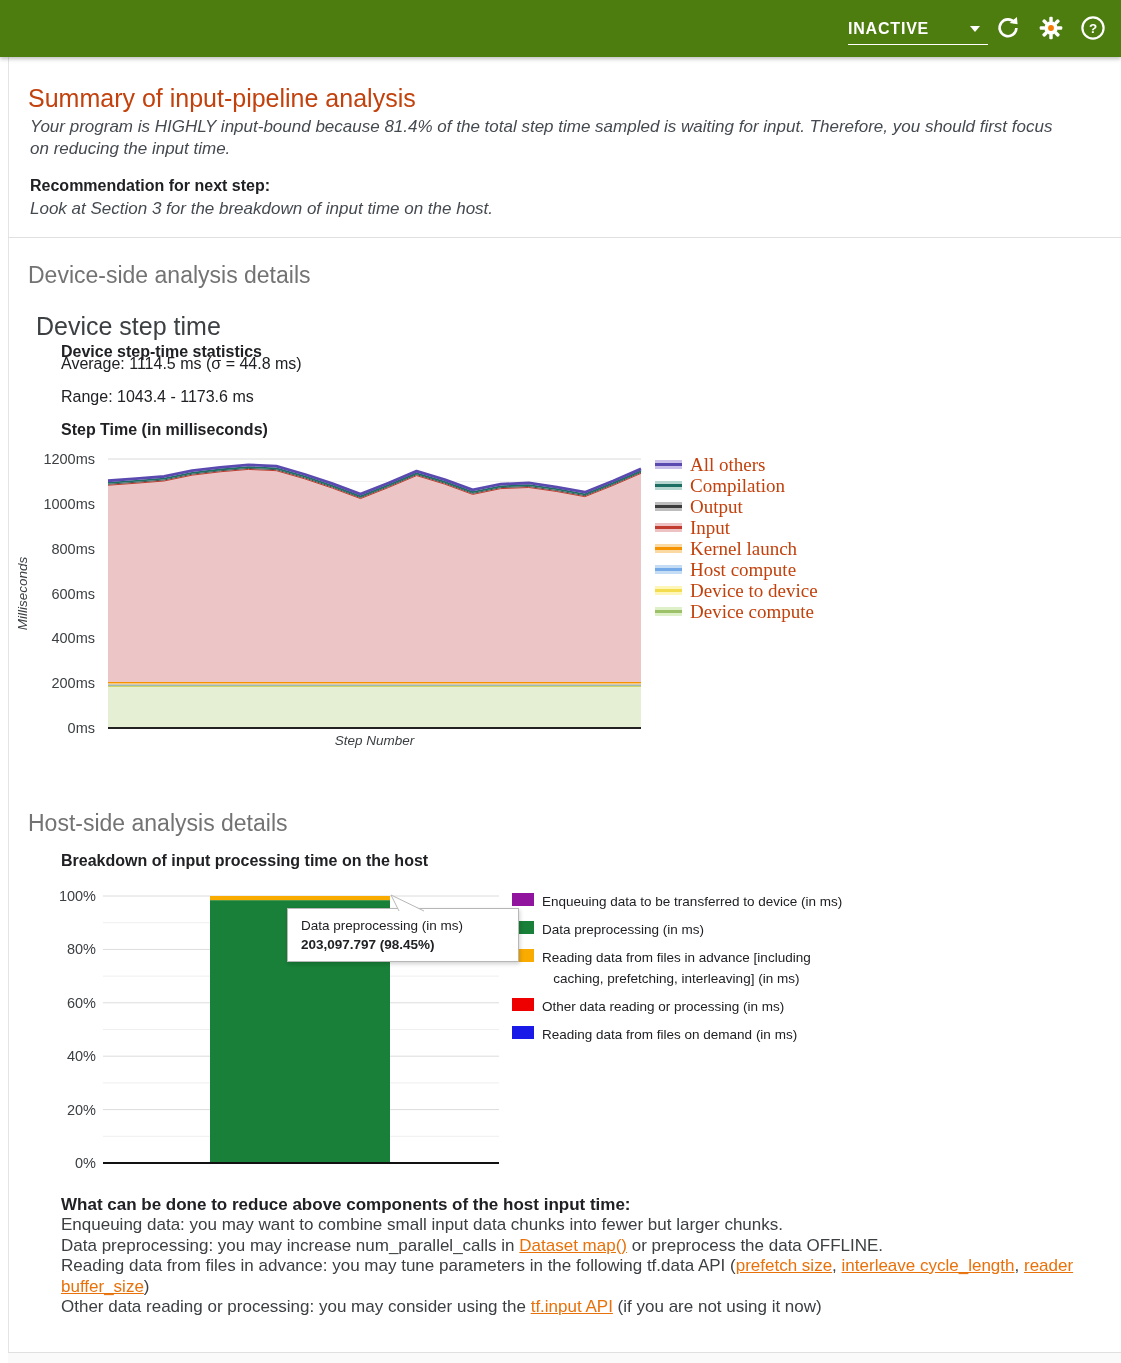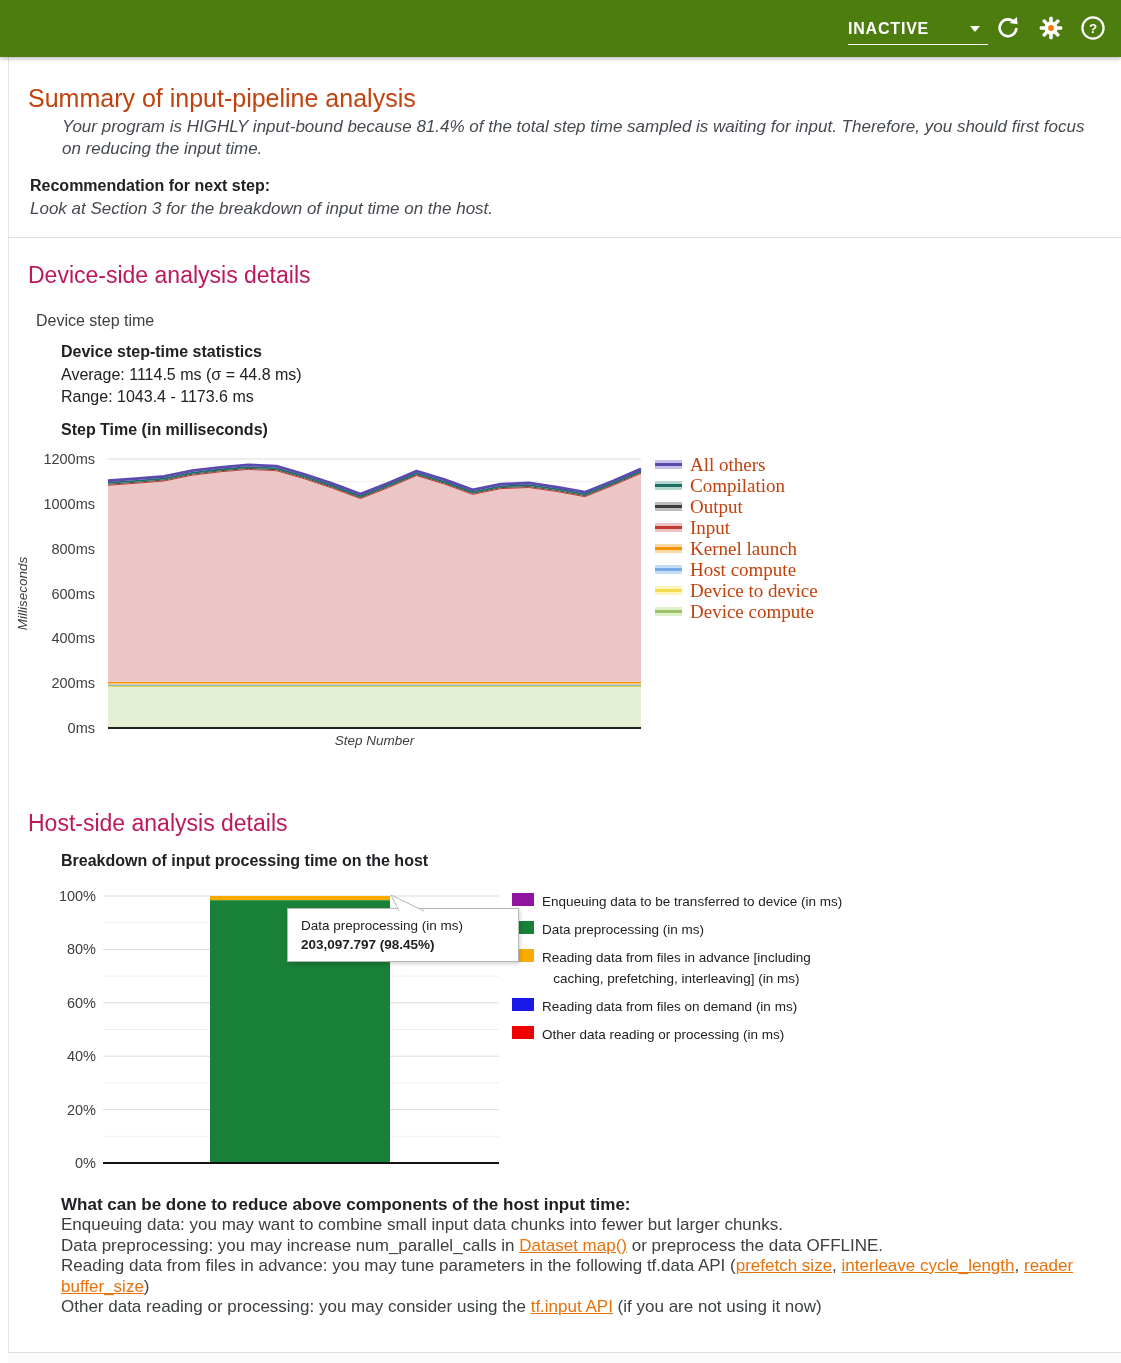--- a/index.html
+++ b/index.html
@@ -21,22 +21,22 @@
   }
   .status-dd .lbl{color:#fff;font-size:16px;font-weight:bold;letter-spacing:.8px;}
   .caret{position:absolute;right:8px;top:12px;width:0;height:0;
     border-left:5px solid transparent;border-right:5px solid transparent;
     border-top:6px solid #fff;}
   .bar-btn{position:absolute;top:14px;width:28px;height:28px;cursor:pointer;
     display:flex;align-items:center;justify-content:center;}
   
   .abs{position:absolute;}
   .h1{font-size:25px;color:#c2410c;}
-  .h2{font-size:23px;color:#be185d;}
-  .h3{font-size:16px;color:#3c4043;}
+  .h2{font-size:23px;color:#737373;}
+  .h3{font-size:25px;color:#3c4043;}
   .bold-sub{font-size:16px;font-weight:bold;color:#202124;}
   .ital{font-style:italic;color:#454a50;font-size:17px;line-height:22px;}
   .stat-line{font-size:16px;color:#202124;line-height:22px;}
   .divider{position:absolute;left:8px;width:1113px;height:0;border-top:1px solid #e0e0e0;}
   .left-border{position:absolute;left:8px;top:57px;width:0;height:1295px;border-left:1px solid #e4e4e4;}
   .footer-strip{position:absolute;left:8px;top:1352px;width:1113px;height:11px;background:#fafafa;border-top:1px solid #e0e0e0;}
   
   .dev-legend{position:absolute;left:655px;top:454px;}
   .dev-legend .item{display:flex;align-items:center;height:21px;}
   .dev-legend .band{width:27px;height:9px;display:flex;align-items:center;}
@@ -98,29 +98,29 @@
     <svg width="26" height="26" viewBox="0 0 26 26">
       <circle cx="13" cy="13" r="10.6" fill="none" stroke="#ffffff" stroke-width="2.2"></circle>
       <text x="13" y="18" text-anchor="middle" font-size="13.5" font-weight="bold" fill="#ffffff">?</text>
     </svg>
   </div>
 </div>
 
 <div class="left-border"></div>
 
 <div class="abs h1" style="left:28px;top:84px;">Summary of input-pipeline analysis</div>
-<div class="abs ital" style="left:30px;top:116px;width:1045px;margin-left:32px;">Your program is HIGHLY input-bound because 81.4% of the total step time sampled is waiting for input. Therefore, you should first focus on reducing the input time.</div>
+<div class="abs ital" style="left:30px;top:116px;width:1045px;">Your program is HIGHLY input-bound because 81.4% of the total step time sampled is waiting for input. Therefore, you should first focus on reducing the input time.</div>
 <div class="abs bold-sub" style="left:30px;top:177px;">Recommendation for next step:</div>
 <div class="abs ital" style="left:30px;top:198px;">Look at Section 3 for the breakdown of input time on the host.</div>
 <div class="divider" style="top:237px;"></div>
 
 <div class="abs h2" style="left:28px;top:262px;">Device-side analysis details</div>
 <div class="abs h3" style="left:36px;top:312px;">Device step time</div>
 <div class="abs bold-sub" style="left:61px;top:343px;">Device step-time statistics</div>
-<div class="abs stat-line" style="left:61px;top:364px;">Average: 1114.5 ms (σ = 44.8 ms)</div>
+<div class="abs stat-line" style="left:61px;top:353px;">Average: 1114.5 ms (σ = 44.8 ms)</div>
 <div class="abs stat-line" style="left:61px;top:386px;">Range: 1043.4 - 1173.6 ms</div>
 <div class="abs bold-sub" style="left:61px;top:421px;">Step Time (in milliseconds)</div>
 
 <svg id="devChart" class="abs" style="left:0;top:428px;" width="800" height="332">
     <line x1="108" y1="277.5833333333333" x2="641" y2="277.5833333333333" stroke="#efefef" stroke-width="1"></line>
     <line x1="108" y1="255.16666666666666" x2="641" y2="255.16666666666666" stroke="#dadada" stroke-width="1"></line>
     <line x1="108" y1="232.75" x2="641" y2="232.75" stroke="#efefef" stroke-width="1"></line>
     <line x1="108" y1="210.33333333333331" x2="641" y2="210.33333333333331" stroke="#dadada" stroke-width="1"></line>
     <line x1="108" y1="187.91666666666669" x2="641" y2="187.91666666666669" stroke="#efefef" stroke-width="1"></line>
     <line x1="108" y1="165.5" x2="641" y2="165.5" stroke="#dadada" stroke-width="1"></line>
@@ -244,26 +244,26 @@
     </div>
     <div class="item">
       <div class="sw" style="background: rgb(24, 128, 56);"></div>
       <div class="txt">Data preprocessing (in ms)</div>
     </div>
     <div class="item">
       <div class="sw" style="background: rgb(249, 171, 0);"></div>
       <div class="txt">Reading data from files in advance [including<br>caching, prefetching, interleaving] (in ms)</div>
     </div>
     <div class="item">
+      <div class="sw" style="background: rgb(238, 0, 0);"></div>
+      <div class="txt">Other data reading or processing (in ms)</div>
+    </div>
+    <div class="item">
       <div class="sw" style="background: rgb(26, 26, 232);"></div>
       <div class="txt">Reading data from files on demand (in ms)</div>
-    </div>
-    <div class="item">
-      <div class="sw" style="background: rgb(238, 0, 0);"></div>
-      <div class="txt">Other data reading or processing (in ms)</div>
     </div>
   </div>
 
 <div class="recs" id="recs">
   <div class="head">What can be done to reduce above components of the host input time:</div>
 <div class="line">Enqueuing data: you may want to combine small input data chunks into fewer but larger chunks.</div>
     <div class="line">Data preprocessing: you may increase num_parallel_calls in <a href="#">Dataset map()</a> or preprocess the data OFFLINE.</div>
     <div class="line">Reading data from files in advance: you may tune parameters in the following tf.data API (<a href="#">prefetch size</a>, <a href="#">interleave cycle_length</a>, <a href="#">reader buffer_size</a>)</div>
     <div class="line">Other data reading or processing: you may consider using the <a href="#">tf.input API</a> (if you are not using it now)</div>
   </div>

